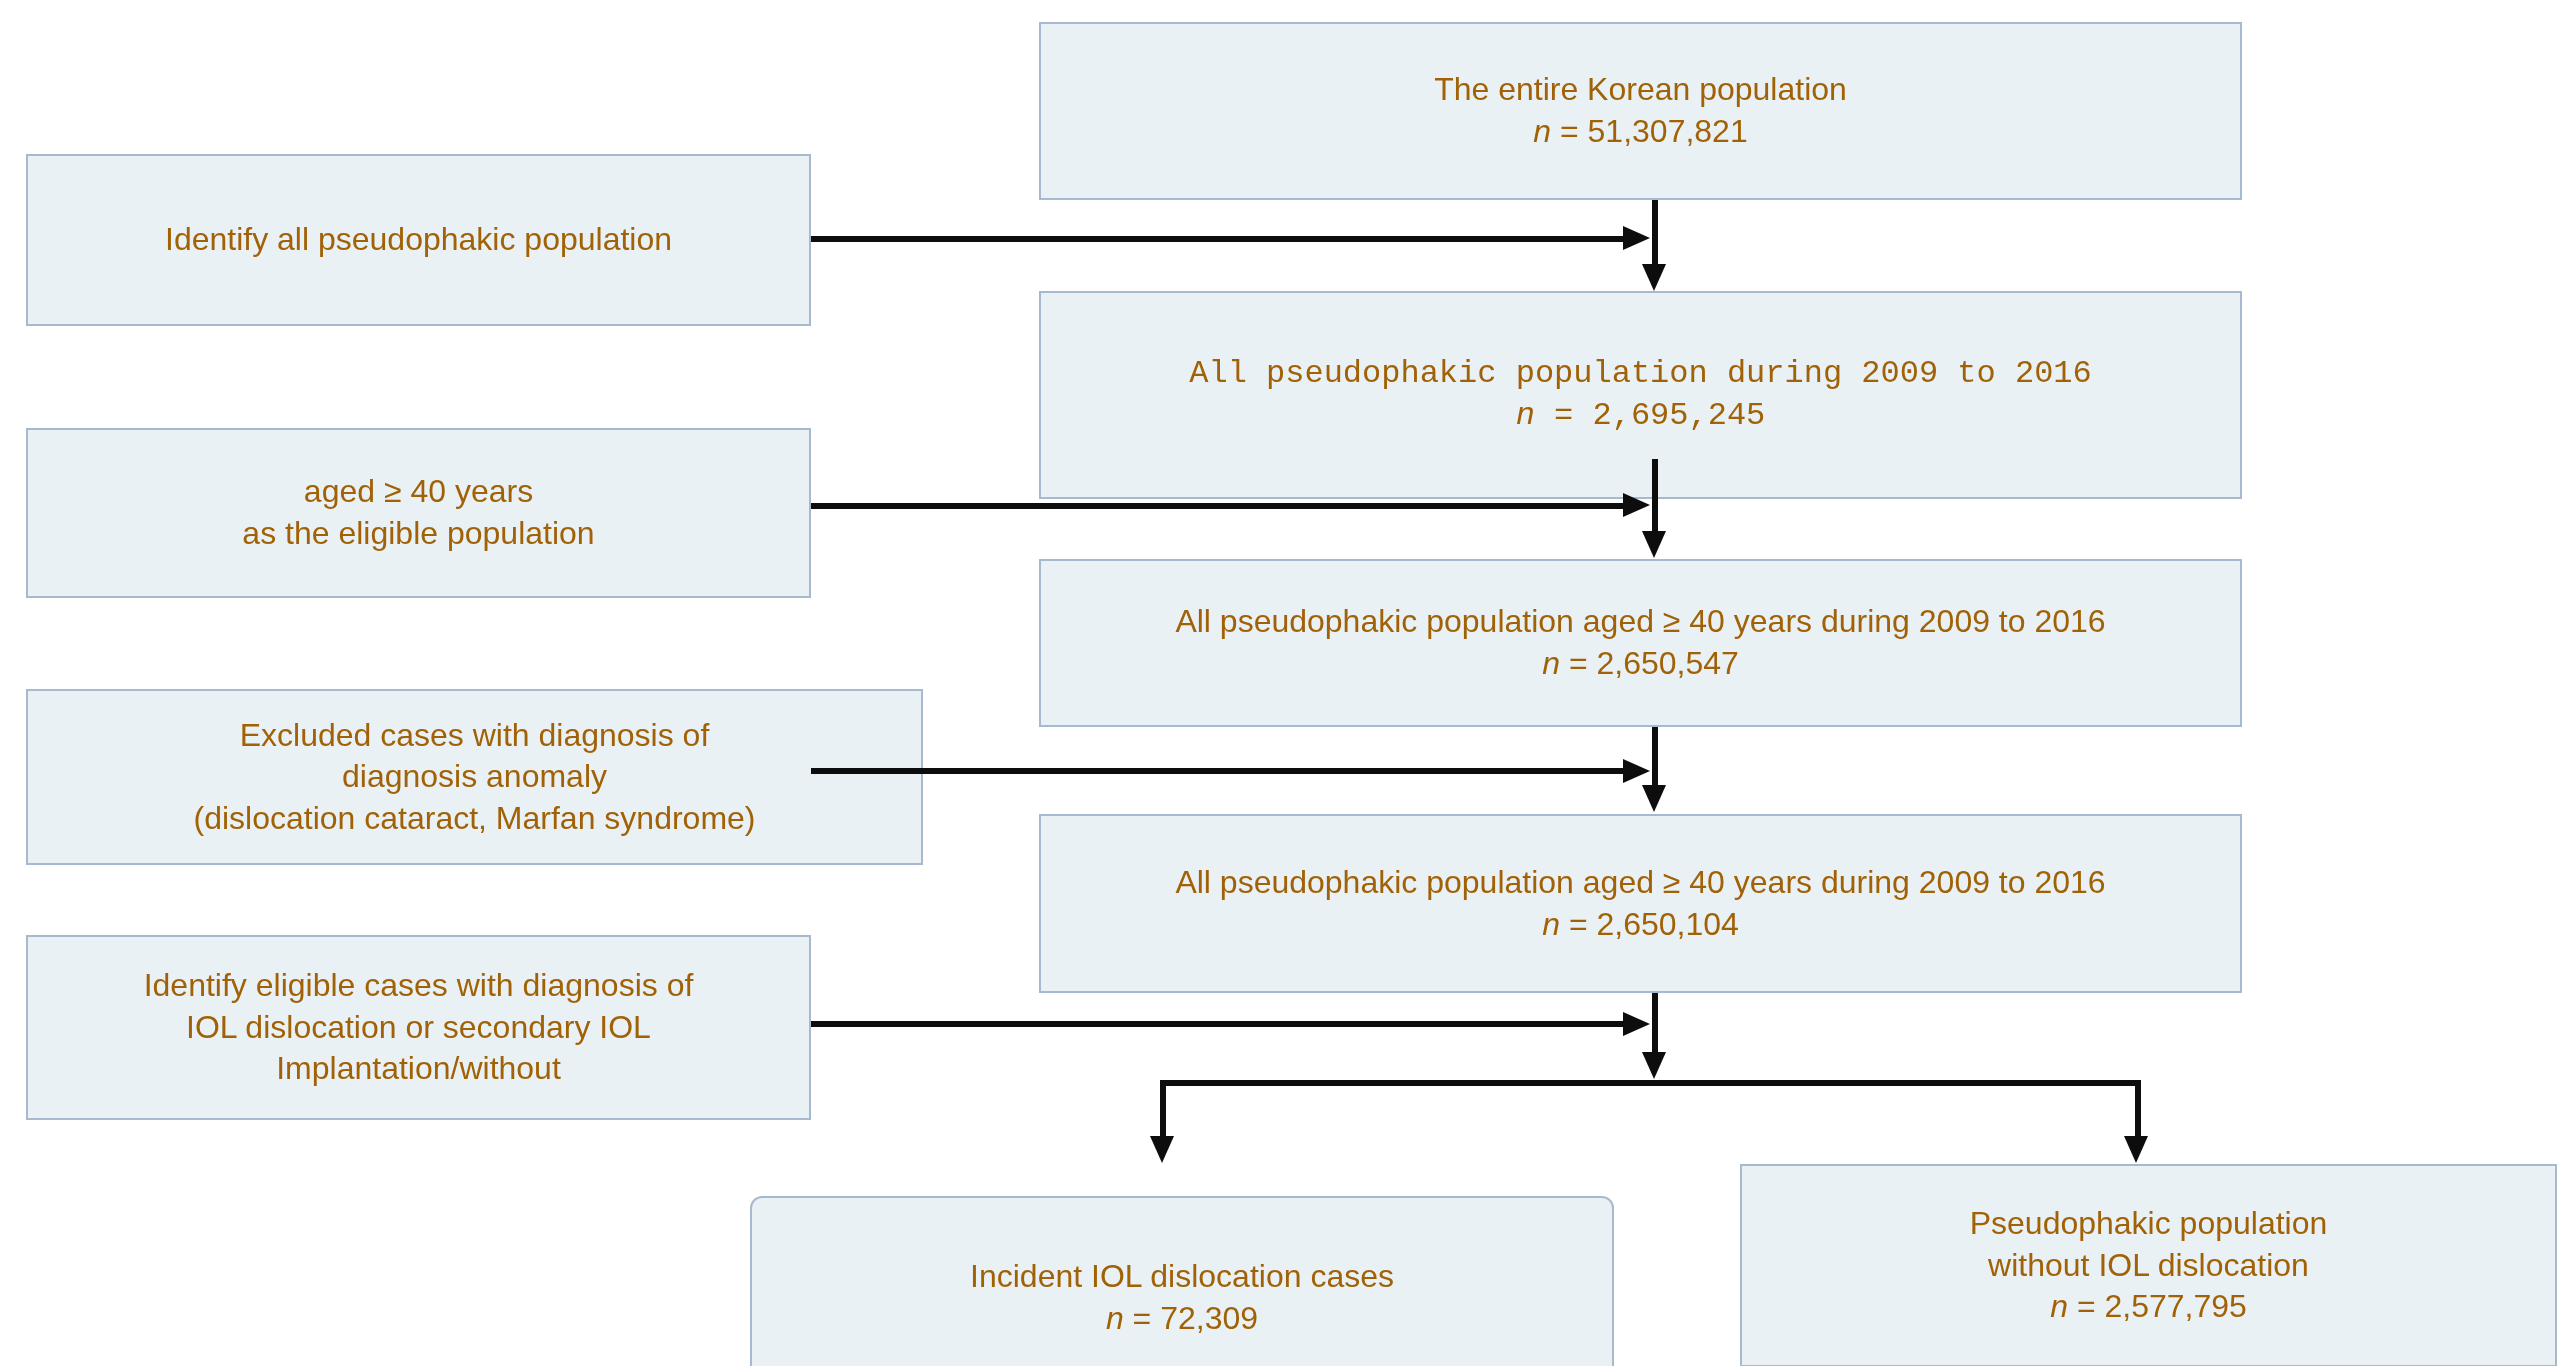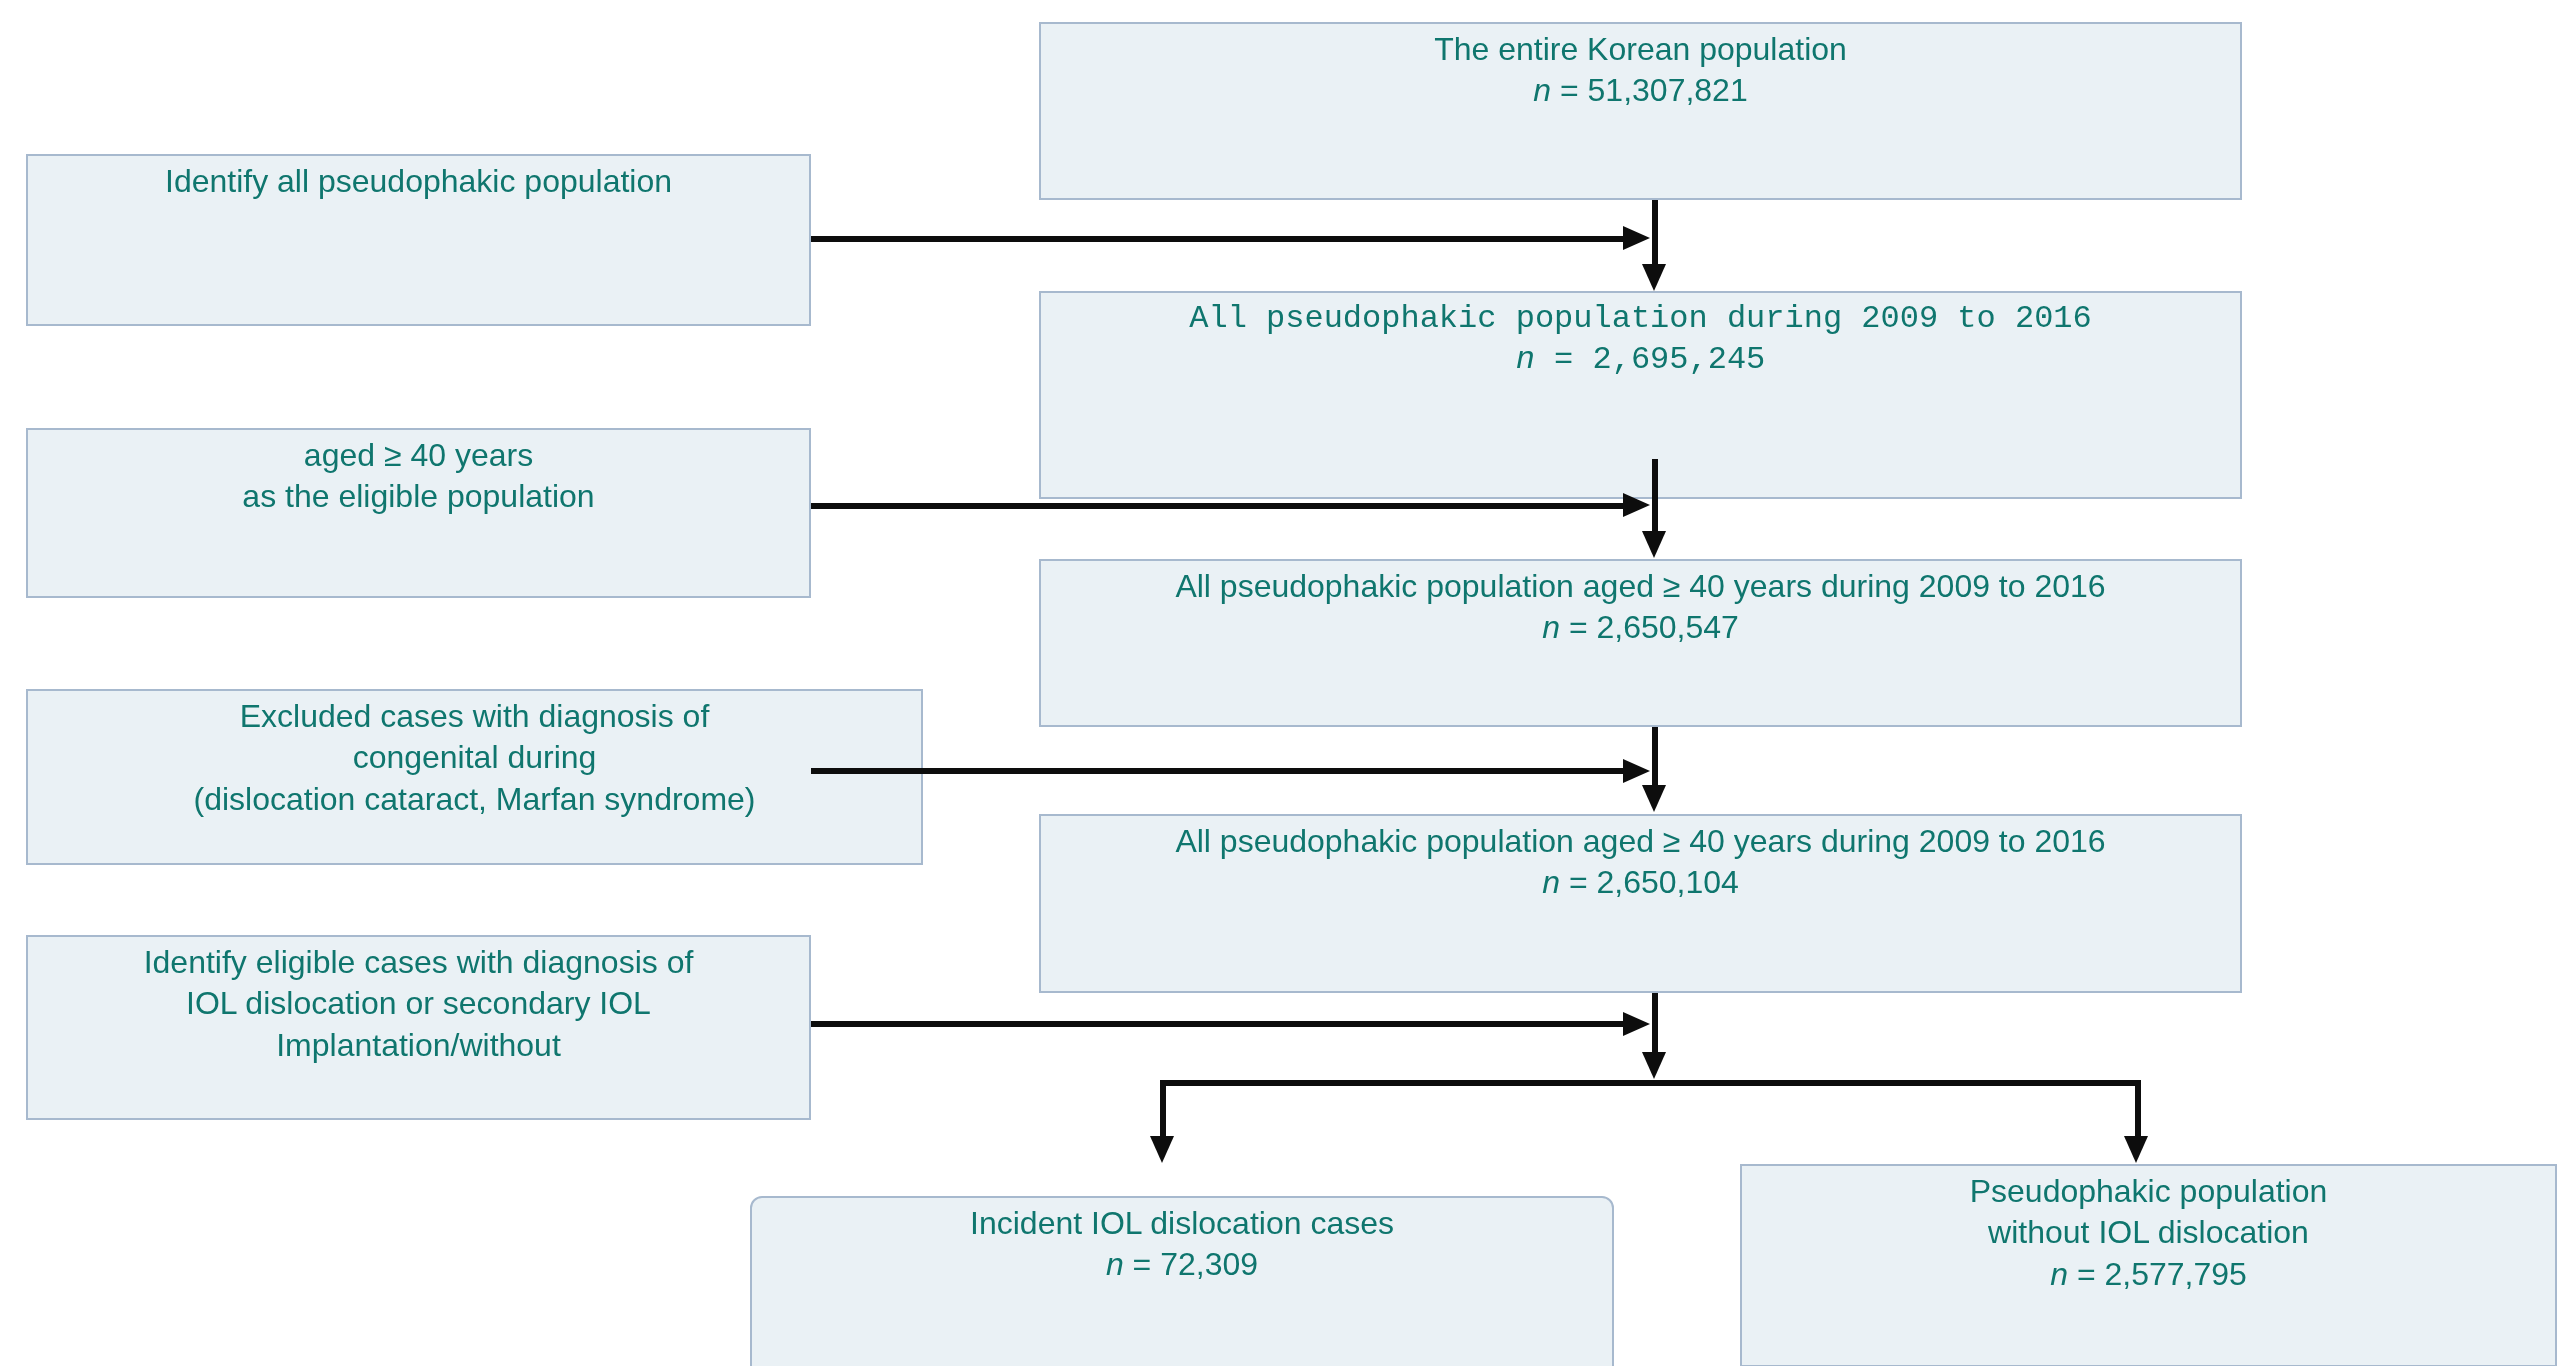--- a/index.html
+++ b/index.html
@@ -14,24 +14,24 @@
     background: #ffffff;
     font-family: "Liberation Sans", sans-serif;
     overflow: hidden;
   }
   .node {
     position: absolute;
     box-sizing: border-box;
     background: #eaf1f5;
     border: 2.4px solid #a7b9ce;
     display: flex;
-    align-items: flex-start;
+    align-items: center;
     justify-content: center;
     text-align: center;
-    color: #0f766e;
+    color: #a16207;
     font-size: 32px;
     line-height: 1.30;
     padding: 4.7px 14px;
   }
   .node .lines {
     width: 100%;
   }
   .node .ln {
     display: block;
     white-space: nowrap;
@@ -105,21 +105,21 @@
   <div class="node" style="left:26px; top:428px; width:785px; height:170px;">
     <span class="lines">
       <span class="ln">aged ≥ 40 years</span>
       <span class="ln">as the eligible population</span>
     </span>
   </div>
 
   <div class="node" style="left:26px; top:689px; width:897px; height:176px;">
     <span class="lines">
       <span class="ln">Excluded cases with diagnosis of</span>
-      <span class="ln">congenital during</span>
+      <span class="ln">diagnosis anomaly</span>
       <span class="ln">(dislocation cataract, Marfan syndrome)</span>
     </span>
   </div>
 
   <div class="node" style="left:26px; top:935px; width:785px; height:185px;">
     <span class="lines">
       <span class="ln">Identify eligible cases with diagnosis of</span>
       <span class="ln">IOL dislocation or secondary IOL</span>
       <span class="ln">Implantation/without</span>
     </span>

